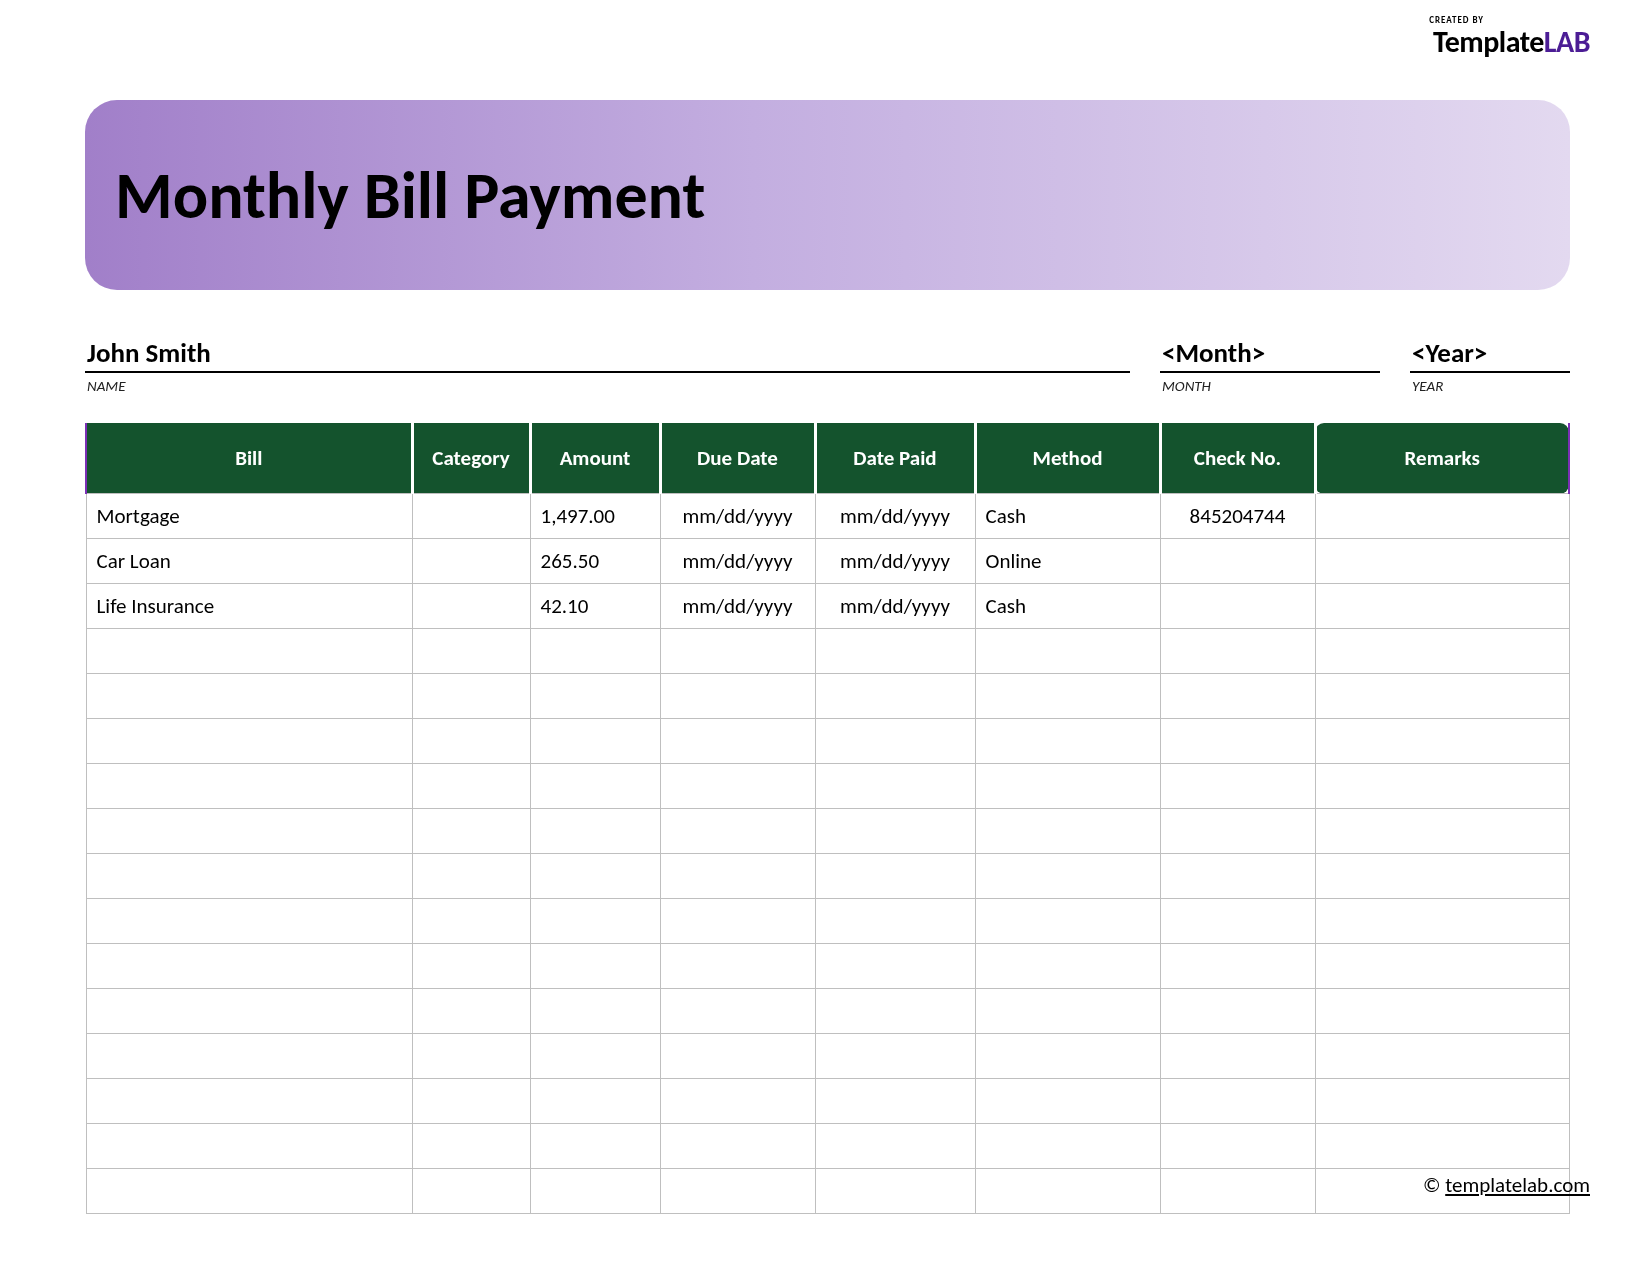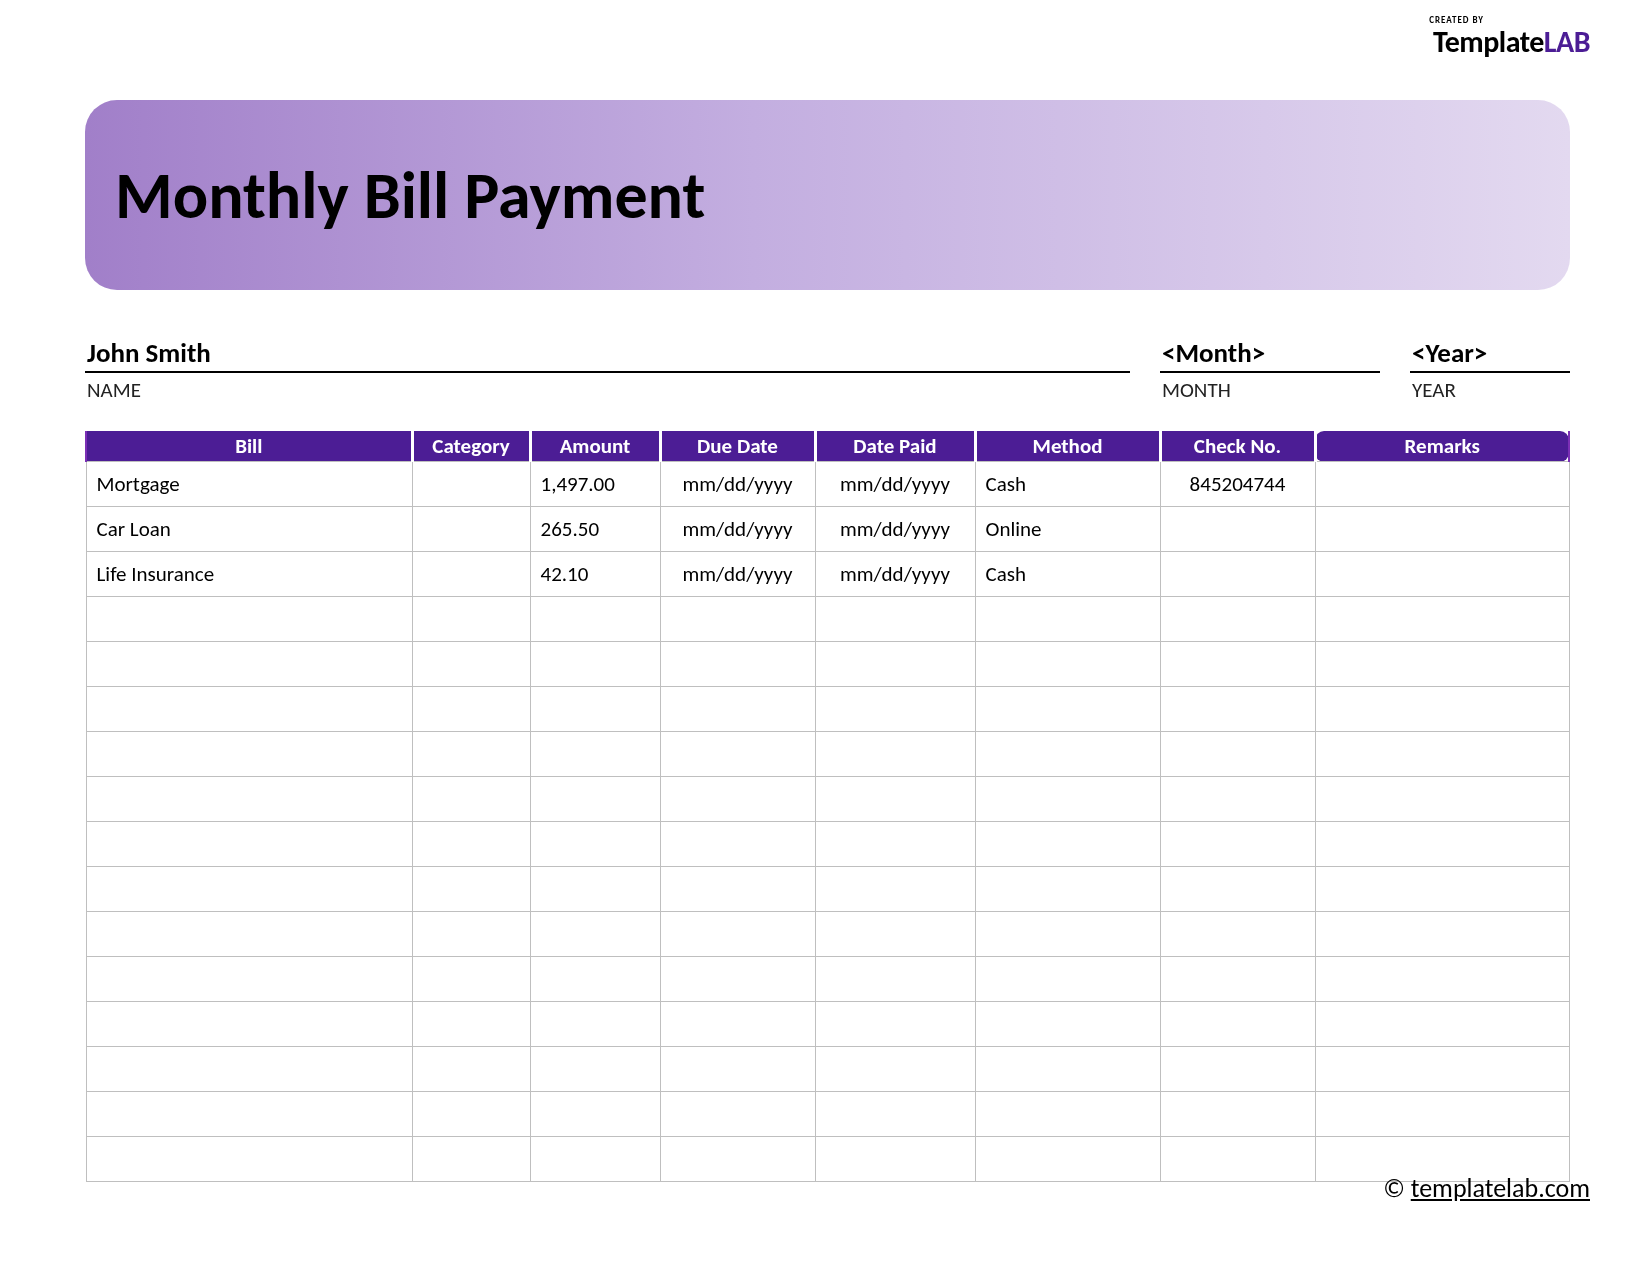--- a/index.html
+++ b/index.html
@@ -64,66 +64,67 @@
     .info-field.year { width: 160px; }
     .info-value {
       font-size: 27px;
       font-weight: 600;
       color: #000;
       border-bottom: 2px solid #000;
       padding-bottom: 2px;
       padding-left: 2px;
     }
     .info-label {
-      font-size: 21px;
+      font-size: 15px;
       color: #222;
       margin-top: 4px;
       padding-left: 2px;
+      font-style: italic;
     }
     table {
       width: 100%;
       border-collapse: collapse;
       margin-top: 28px;
       table-layout: fixed;
     }
     col.c-bill { width: 326px; }
     col.c-cat { width: 118px; }
     col.c-amt { width: 130px; }
     col.c-due { width: 155px; }
     col.c-paid { width: 160px; }
     col.c-method { width: 185px; }
     col.c-check { width: 155px; }
     col.c-rem { width: auto; }
     thead th {
-      background: #4c1d95;
+      background: #14532d;
       color: #fff;
       font-weight: 700;
       font-size: 21px;
-      padding: 2px 6px;
+      padding: 22px 6px;
       text-align: center;
       border-right: 3px solid #fff;
     }
     thead th:last-child { border-right: 2px solid #7b2fb5; border-radius: 9px; }
     thead th:first-child { border-left: 2px solid #7b2fb5; }
     tbody td {
       border: 1px solid #bfbfbf;
       height: 45px;
       font-size: 21px;
       color: #000;
       padding: 0 10px;
       vertical-align: middle;
     }
     td.l { text-align: left; }
     td.r { text-align: left; }
     td.c { text-align: center; }
     .footer {
       position: absolute;
       right: 60px;
       top: 1172px;
-      font-size: 26px;
+      font-size: 21px;
       color: #000;
     }
     .footer a { color: #000; text-decoration: underline; }
   </style>
 </head>
 <body>
 
 <div class="logo-wrap">
   <div class="logo-created">CREATED BY</div>
   <div class="logo-main">

